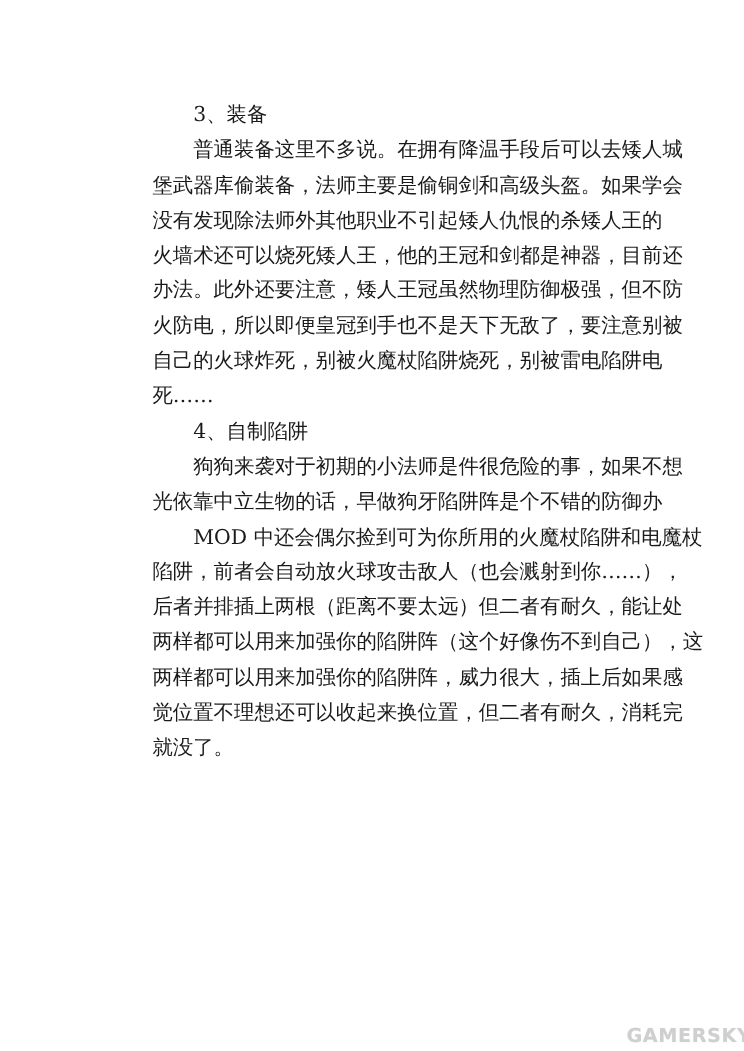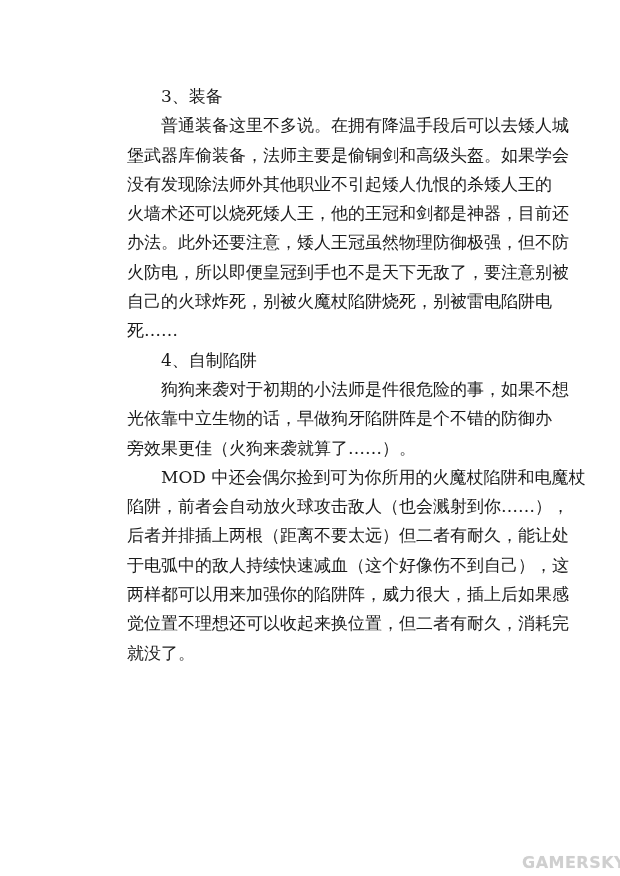--- a/index.html
+++ b/index.html
@@ -52,26 +52,25 @@
     <div class="line">办法。此外还要注意，矮人王冠虽然物理防御极强，但不防</div>
     <div class="line">火防电，所以即便皇冠到手也不是天下无敌了，要注意别被</div>
     <div class="line">自己的火球炸死，别被火魔杖陷阱烧死，别被雷电陷阱电</div>
     <div class="line last">死……</div>
   </div>
 
   <div class="line heading">4、自制陷阱</div>
   <div>
     <div class="line indent">狗狗来袭对于初期的小法师是件很危险的事，如果不想</div>
     <div class="line">光依靠中立生物的话，早做狗牙陷阱阵是个不错的防御办</div>
-    <div class="line last">旁效果更佳（火狗来袭就算了……）。</div>
   </div>
   <div>
     <div class="line indent">MOD 中还会偶尔捡到可为你所用的火魔杖陷阱和电魔杖</div>
     <div class="line">陷阱，前者会自动放火球攻击敌人（也会溅射到你……），</div>
     <div class="line">后者并排插上两根（距离不要太远）但二者有耐久，能让处</div>
-    <div class="line">于电弧中的敌人持续快速减血（这个好像伤不到自己），这</div>
+    <div class="line">两样都可以用来加强你的陷阱阵（这个好像伤不到自己），这</div>
     <div class="line">两样都可以用来加强你的陷阱阵，威力很大，插上后如果感</div>
     <div class="line">觉位置不理想还可以收起来换位置，但二者有耐久，消耗完</div>
     <div class="line last">就没了。</div>
   </div>
 </div>
 
 <div class="watermark">GAMERSKY</div>
 
 </body></html>

